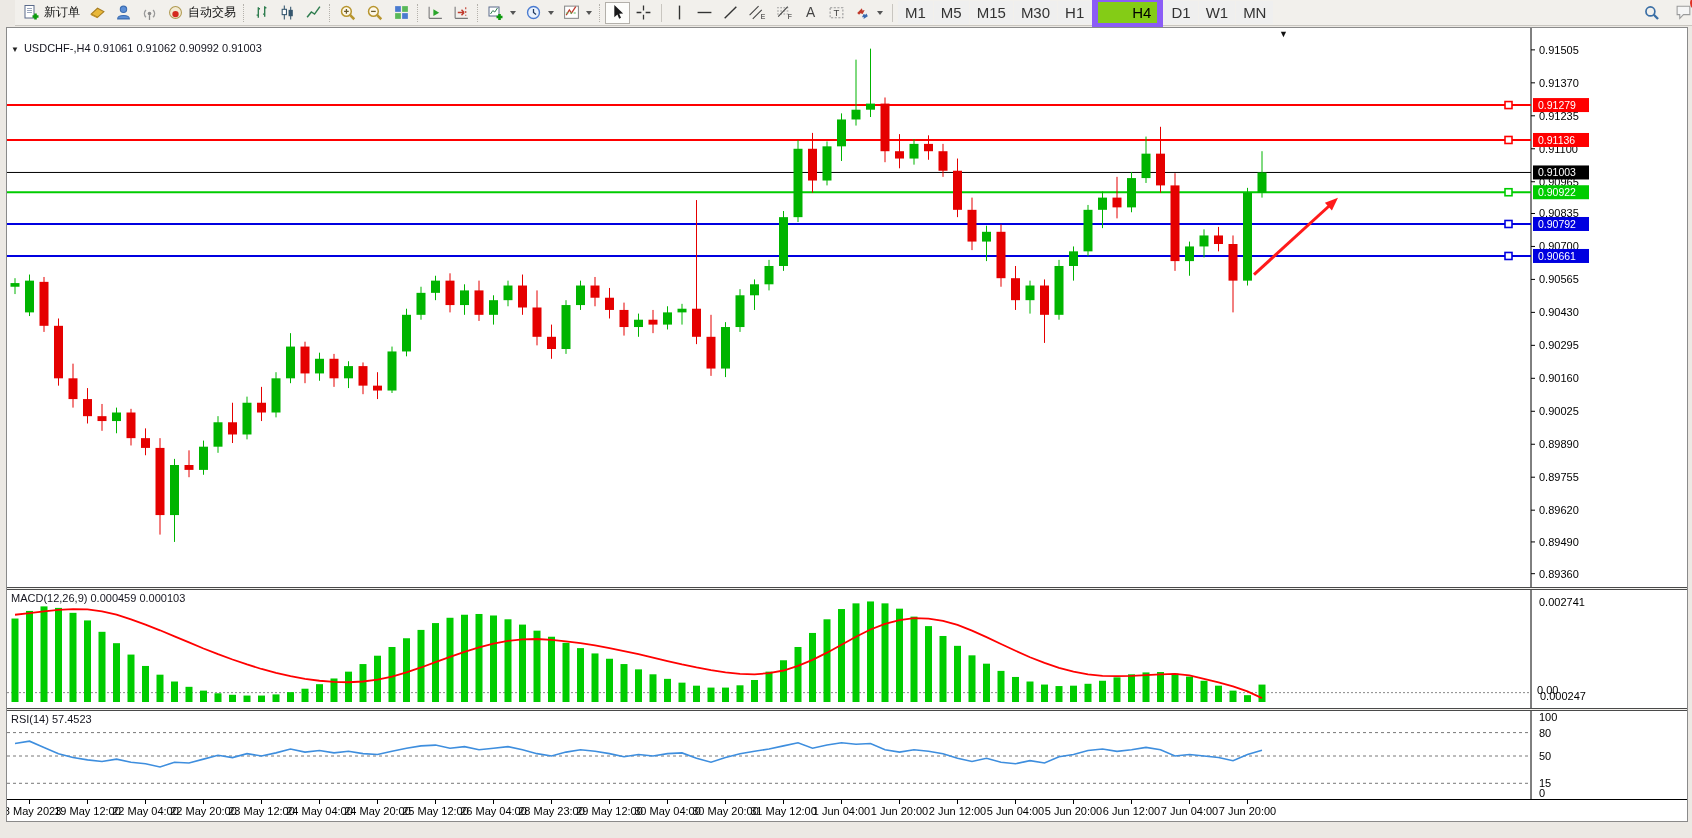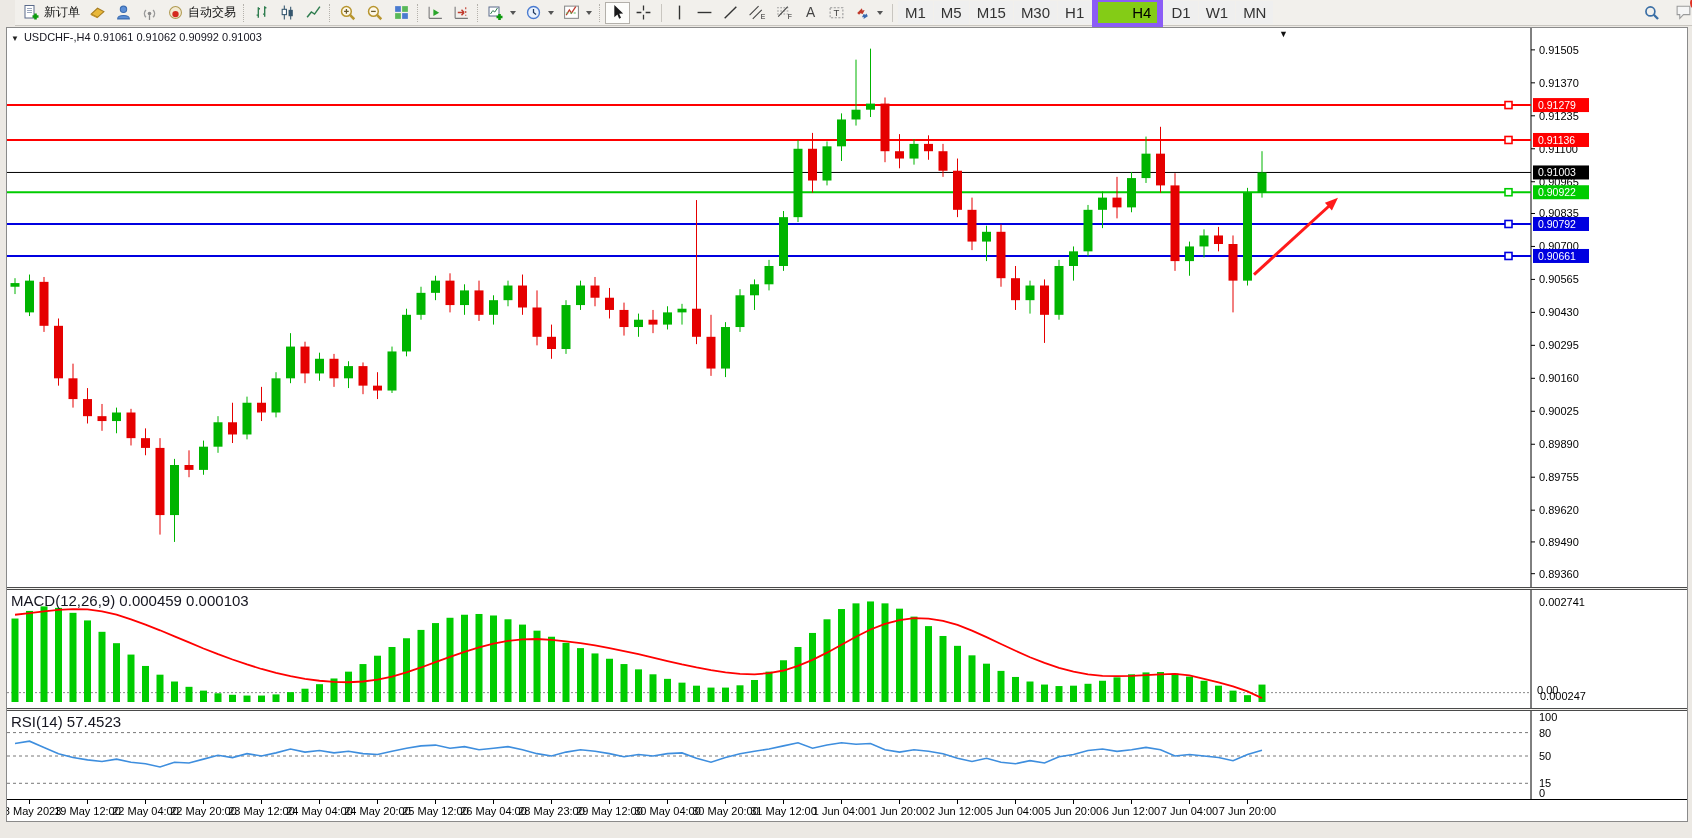--- a/index.html
+++ b/index.html
@@ -28,23 +28,23 @@
   
   .chart-window{position:absolute;left:6px;top:27px;width:1682px;height:795px;background:#fff;
                 border:1px solid #8a8a8a;display:flex;flex-direction:column;}
   .panel{position:relative;width:100%;overflow:hidden;background:#fff;}
   #main-panel{flex:1 1 auto;}
   #macd-panel{flex:0 0 118px;}
   #rsi-panel{flex:0 0 88px;}
   #time-axis{flex:0 0 22px;position:relative;background:#fff;border-top:1px solid #000;}
   .splitter{flex:0 0 3px;background:#f4f2ee;border-top:1px solid #4a4a4a;border-bottom:1px solid #4a4a4a;cursor:row-resize;}
   .panel svg, #time-axis svg{position:absolute;left:0;top:0;}
-  .chart-title{position:absolute;left:4px;top:3px;font-size:11px;color:#15151f;z-index:3;text-align:center;}
+  .chart-title{position:absolute;left:4px;top:14px;font-size:11px;color:#15151f;z-index:3;text-align:center;}
   .chart-title .caret{font-size:8px;margin-right:5px;color:#222;}
-  .ind-label{position:absolute;left:4px;top:2px;font-size:15px;color:#15151f;z-index:3;}
+  .ind-label{position:absolute;left:4px;top:2px;font-size:11px;color:#15151f;z-index:3;}
   .top-caret{position:absolute;left:1272px;top:1px;font-size:9px;color:#111;z-index:3;}
 </style>
 </head>
 <body>
 
 <div class="app">
 
   <div class="toolbar">
     <button class="tb">
       <svg width="17" height="17" viewBox="0 0 17 17">

